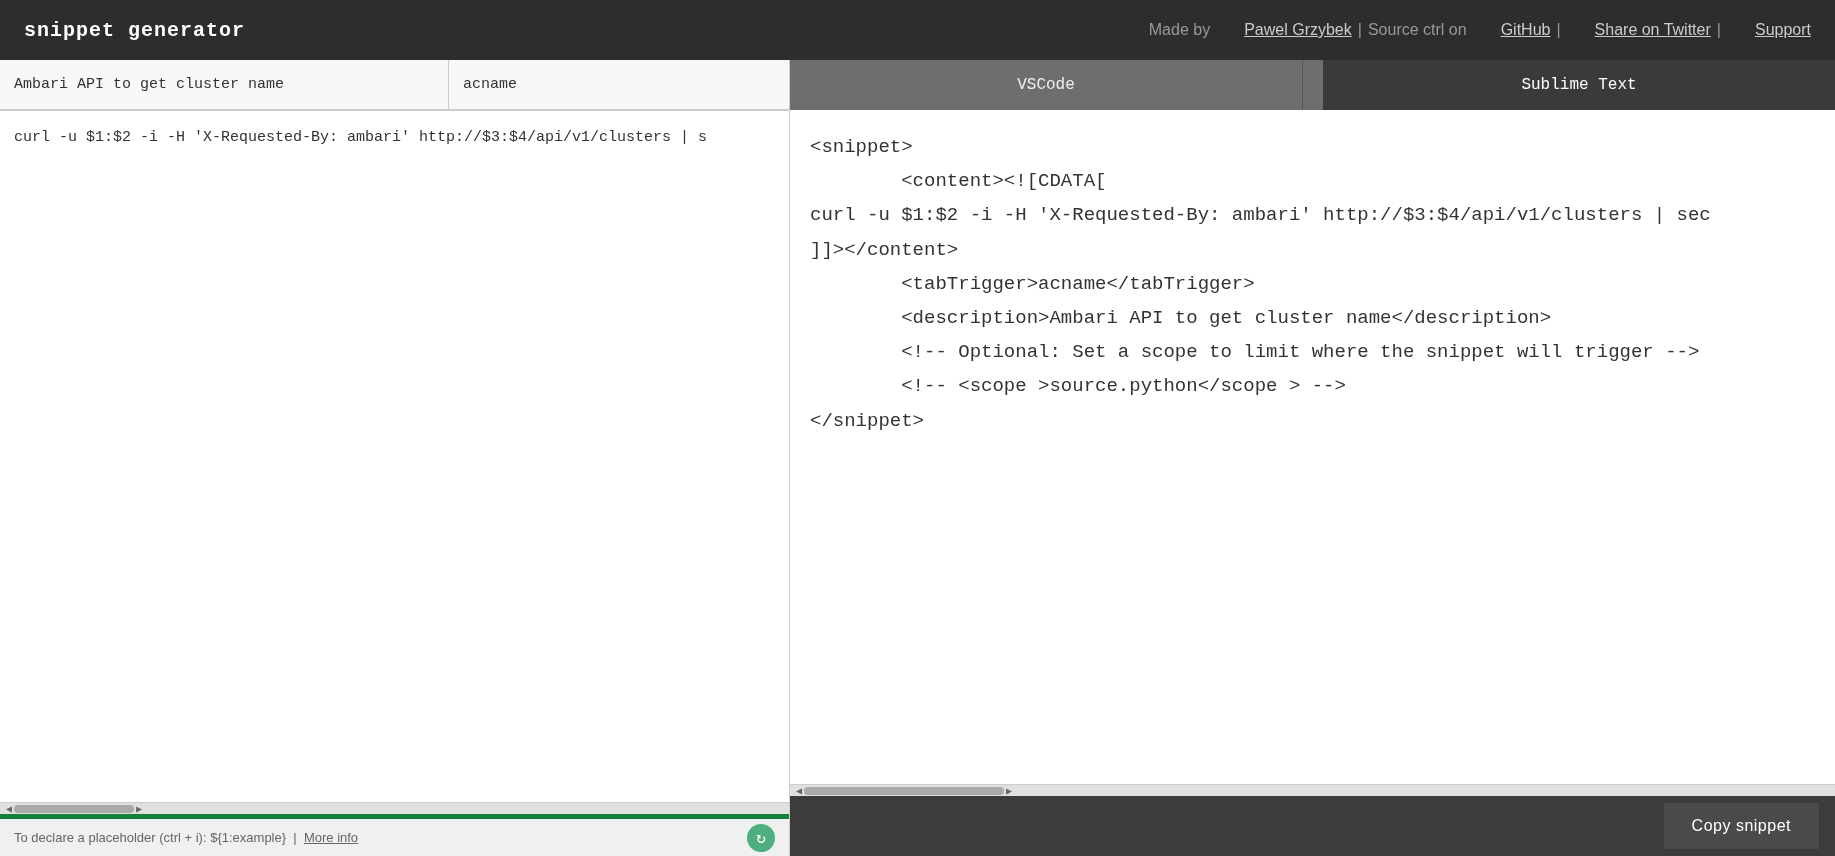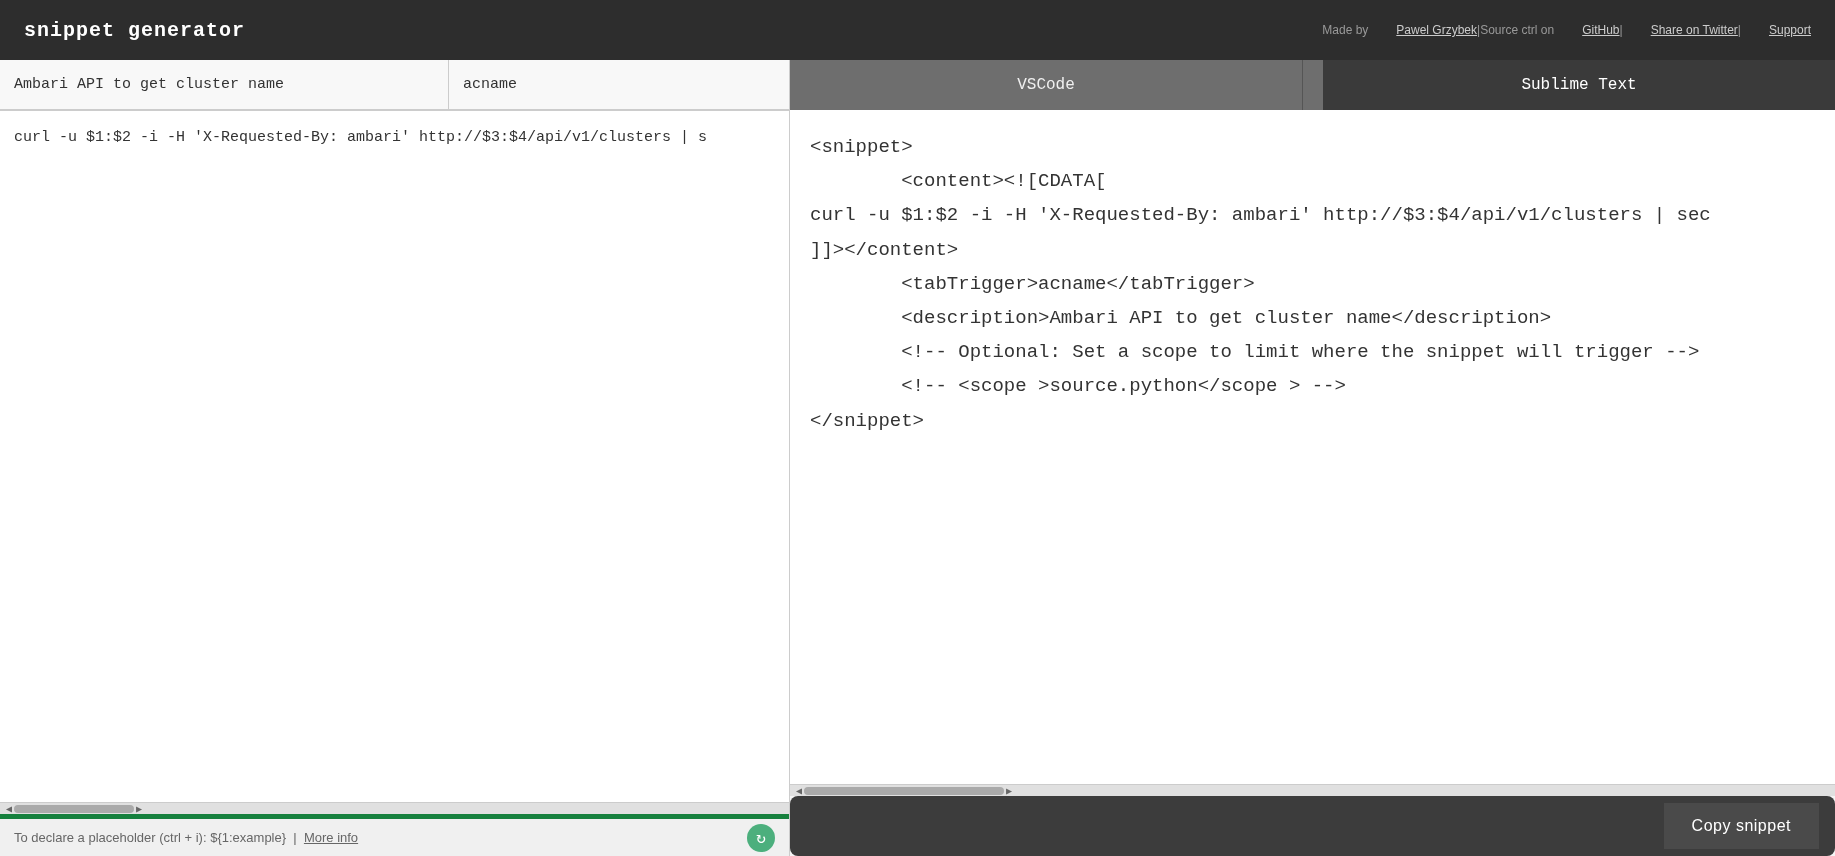--- a/index.html
+++ b/index.html
@@ -33,23 +33,24 @@
       color: #ffffff;
       font-size: 20px;
       font-family: 'Courier New', Courier, monospace;
       font-weight: bold;
       letter-spacing: 1px;
     }
 
     #header-links {
       color: #cccccc;
       font-family: Arial, sans-serif;
-      font-size: 12px;
-      display: flex;
-      align-items: center;
+      font-size: 16px;
+      display: flex;
+      align-items: center;
+      gap: 6px;
     }
 
     #header-links a {
       color: #cccccc;
       text-decoration: underline;
       cursor: pointer;
       padding-left: 28px;
     }
 
     #header-links span {
@@ -225,21 +226,20 @@
     }
 
     #right-footer {
       display: flex;
       justify-content: flex-end;
       align-items: center;
       background: #3c3c3c;
       padding: 12px 16px;
       flex-shrink: 0;
       height: 60px;
-      border-radius: 8px;
     }
 
     #copy-button {
       background: #4a4a4a;
       color: #ffffff;
       font-family: Arial, sans-serif;
       font-size: 16px;
       padding: 14px 28px;
       border: none;
       cursor: pointer;

